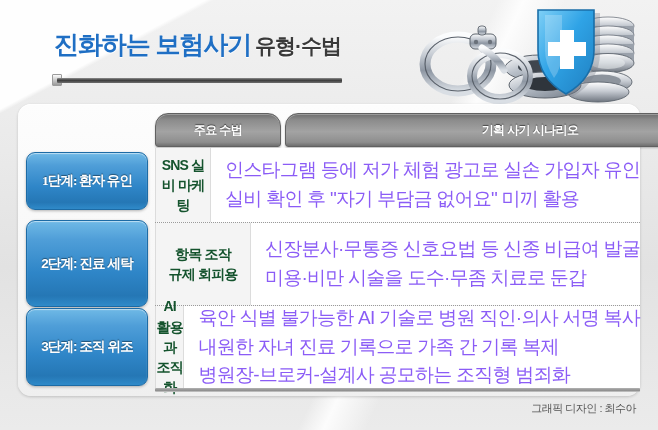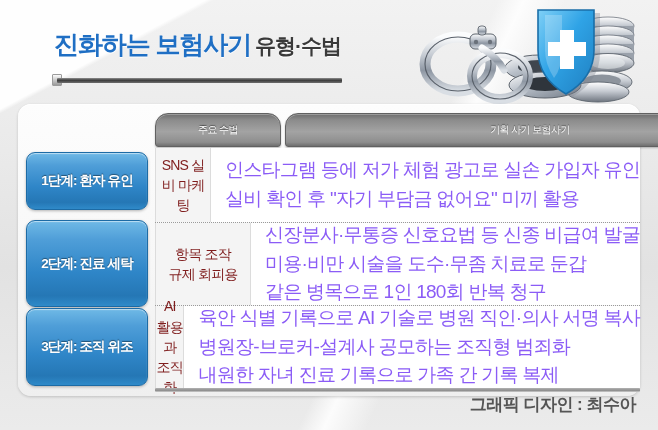--- a/index.html
+++ b/index.html
@@ -68,21 +68,21 @@
   .tabs { position:absolute; left:155px; top:113px; height:34px; }
   .tab {
     position:absolute; top:0; height:34px;
     background:linear-gradient(180deg,#6d6d6d 0%,#8b8b8b 18%,#a3a3a3 55%,#8e8e8e 88%,#6f6f6f 100%);
     border-radius:13px 13px 3px 3px;
     border:1px solid #616161;
     box-shadow:inset 0 1px 0 rgba(255,255,255,0.30), 0 1px 2px rgba(0,0,0,0.25);
     display:flex; align-items:center; justify-content:center;
   }
   .tab span {
-    color:#ffffff; font-size:10px; font-weight:normal;
+    color:#ffffff; font-size:12px; font-weight:bold;
     letter-spacing:-0.6px;
     text-shadow:0 -1px 1px rgba(0,0,0,0.55);
   }
   .tab-methods  { left:0px;   width:126px; }
   .tab-scenario { left:130px; width:490px; }
 
   
   .table { position:absolute; left:155px; top:148px; width:485px; height:240px; }
 
   .row { position:absolute; left:0; width:485px; display:flex; }
@@ -92,21 +92,21 @@
 
   .cell-method {
     width:130px; height:100%;
     background:#f4f4f4;
     display:flex; align-items:center; justify-content:center;
     text-align:center;
     border-left:1px solid #dcdcdc;
     border-right:1px solid #dcdcdc;
   }
   .cell-method .m-text {
-    font-size:14px; font-weight:normal; color:#7f1d1d;
+    font-size:14px; font-weight:bold; color:#14532d;
     letter-spacing:-0.8px; line-height:1.45;
   }
 
   .cell-scenario {
     flex:1; height:100%;
     background:#ffffff;
     display:flex; flex-direction:column; justify-content:center;
     padding-left:14px;
   }
   .cell-scenario .s-line {
@@ -137,28 +137,28 @@
     border-radius:9px;
     box-shadow:inset 0 1px 1px rgba(255,255,255,0.55), 0 1px 3px rgba(0,0,0,0.28);
     display:flex; align-items:center; justify-content:center;
   }
   .step span {
     color:#ffffff; font-size:13.5px; font-weight:bold;
     letter-spacing:-0.9px;
     text-shadow:0 -1px 1px rgba(0,0,0,0.45);
     white-space:nowrap;
   }
-  .step-1 { top:2px;   height:58px; }
+  .step-1 { top:2px;   height:58px;font-family:Liberation Serif, serif; }
   .step-2 { top:70px;  height:87px; }
   .step-3 { top:158px; height:78px; }
 
   
   .credit {
     position:absolute; right:22px; bottom:14px;
-    font-size:17px; color:#555555; letter-spacing:-0.5px;font-weight:bold;
+    font-size:11px; color:#555555; letter-spacing:-0.5px;
   }
 </style>
 </head>
 <body>
 
 <div id="infographic">
 
   <div class="header">
 
     <div class="title-wrap">
@@ -240,21 +240,21 @@
     </div>
   </div>
 
   <div class="panel"></div>
 
   <div class="tabs">
     <div class="tab tab-methods">
       <span>주요 수법</span>
     </div>
     <div class="tab tab-scenario">
-      <span>기획 사기 보험사기</span>
+      <span>기획 사기 시나리오</span>
     </div>
   </div>
 
   <div class="table">
 
     <div class="row row-1">
       <div class="cell-method">
         <div class="m-text">
           <div>SNS 실비 마케팅</div>
         </div>
@@ -270,36 +270,35 @@
     <div class="row row-2">
       <div class="cell-method">
         <div class="m-text">
           <div>항목 조작</div>
           <div>규제 회피용</div>
         </div>
       </div>
       <div class="cell-scenario">
         <div class="s-line">신장분사·무통증 신호요법 등 신종 비급여 발굴</div>
         <div class="s-line">미용·비만 시술을 도수·무좀 치료로 둔갑</div>
-        <div class="s-line">같은 병목으로 1인 180회 반복 청구</div>
       </div>
     </div>
 
     <div class="divider div-2"></div>
 
     <div class="row row-3">
       <div class="cell-method">
         <div class="m-text">
           <div>AI 활용과 조직화</div>
         </div>
       </div>
       <div class="cell-scenario">
-        <div class="s-line">육안 식별 기록으로 AI 기술로 병원 직인·의사 서명 복사</div>
+        <div class="s-line">육안 식별 불가능한 AI 기술로 병원 직인·의사 서명 복사</div>
+        <div class="s-line">내원한 자녀 진료 기록으로 가족 간 기록 복제</div>
         <div class="s-line">병원장-브로커-설계사 공모하는 조직형 범죄화</div>
-        <div class="s-line">내원한 자녀 진료 기록으로 가족 간 기록 복제</div>
       </div>
     </div>
 
     <div class="table-bottom"></div>
   </div>
 
   <div class="steps">
     <div class="step step-1">
       <span>1단계: 환자 유인</span>
     </div>

